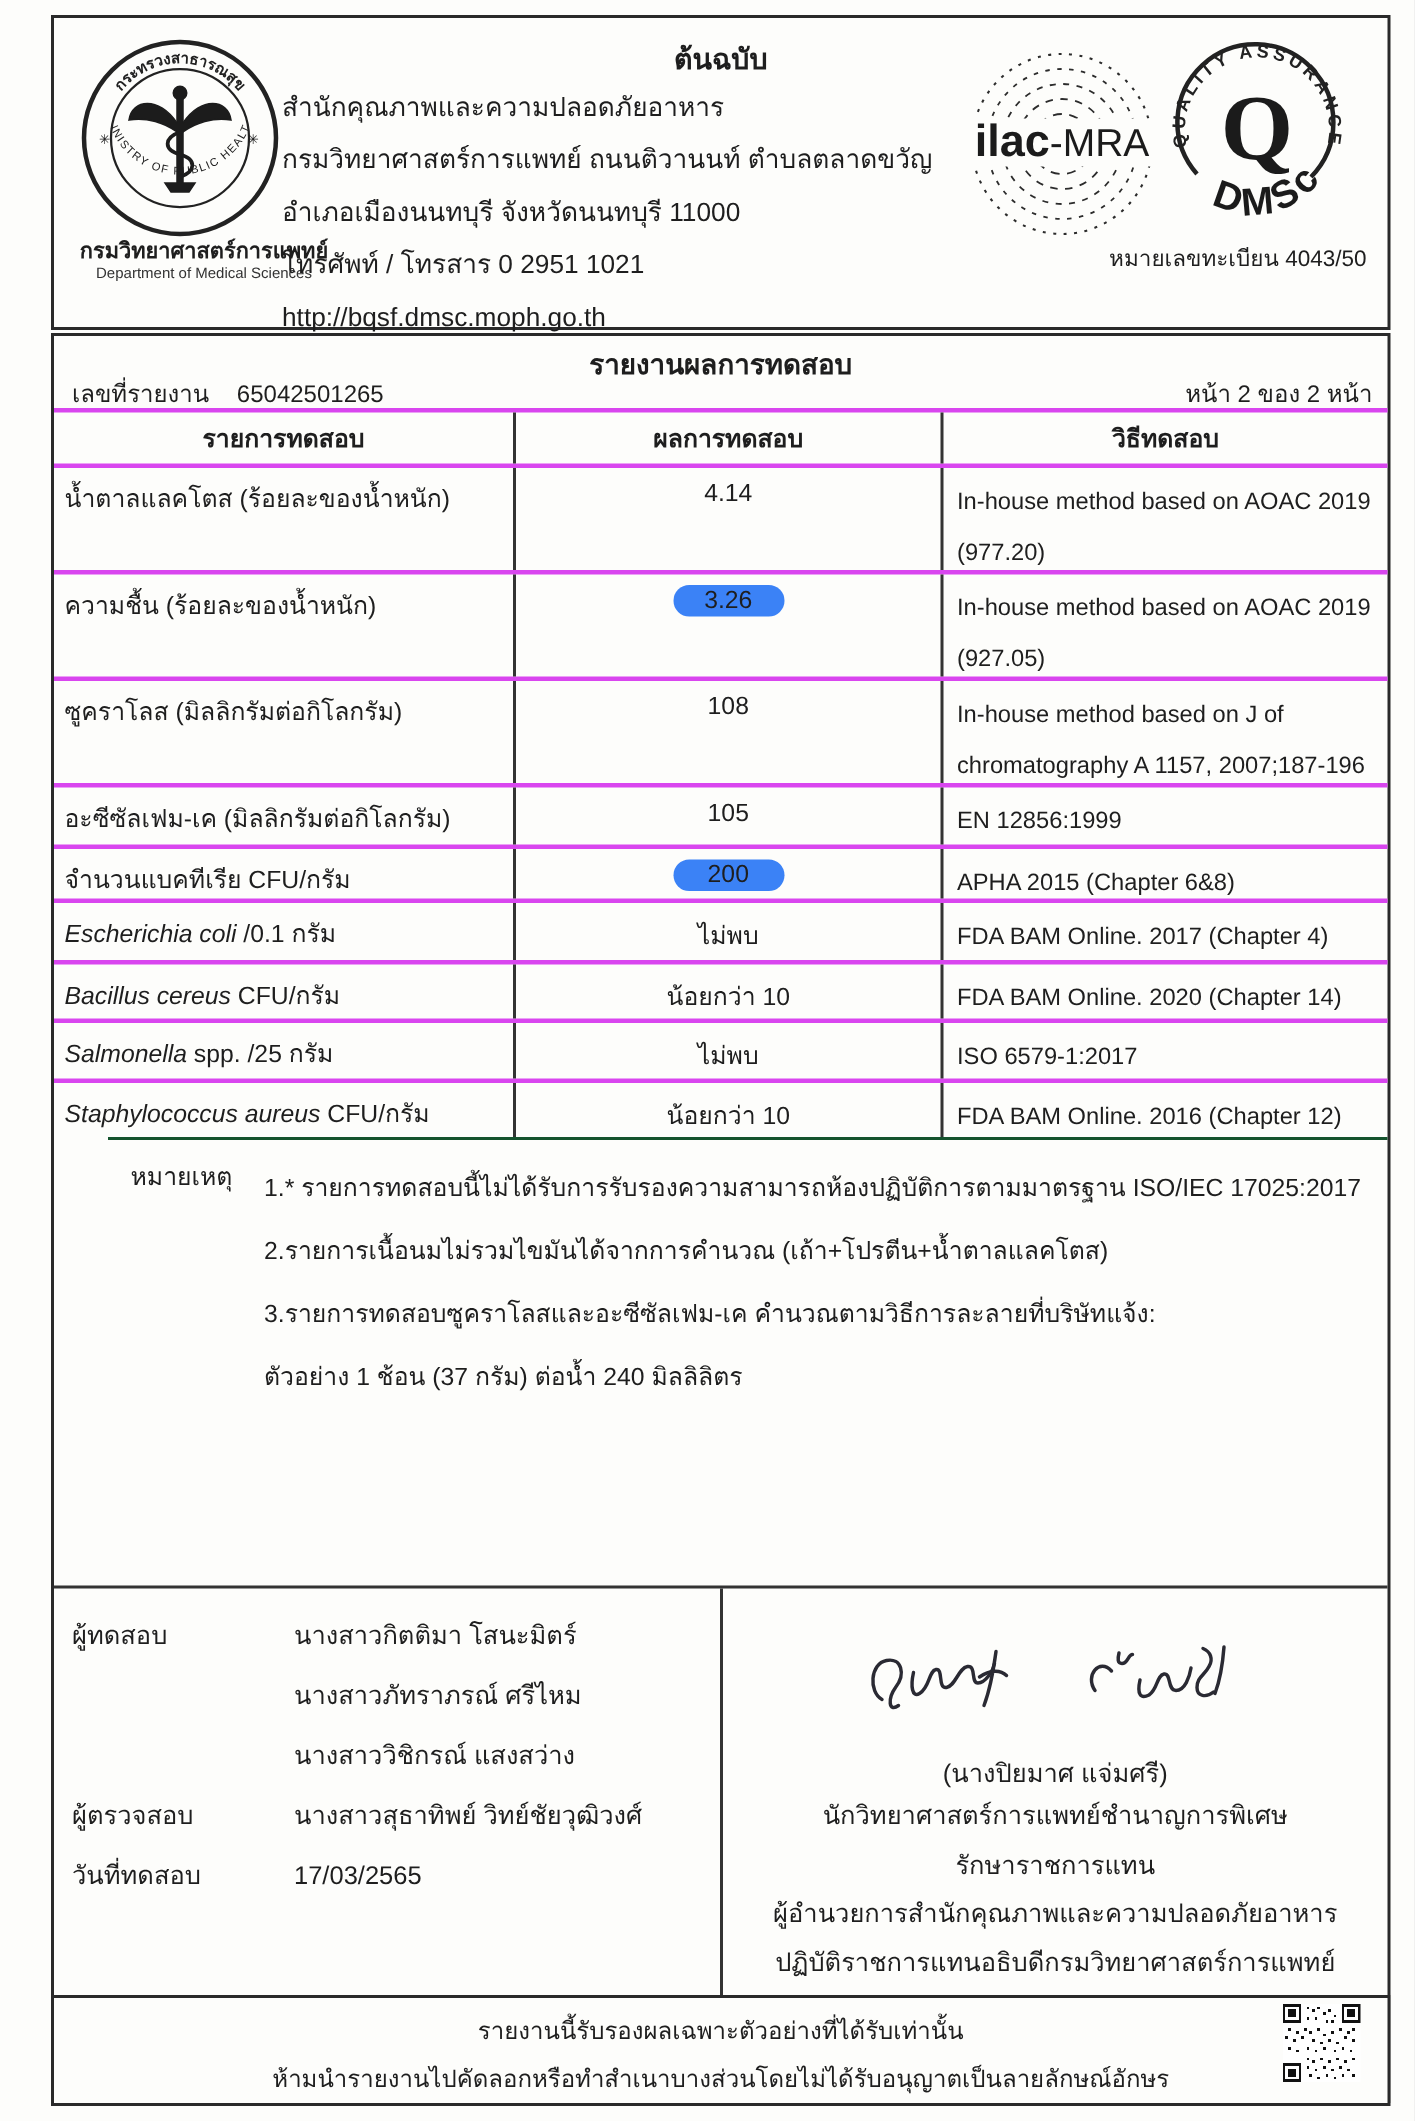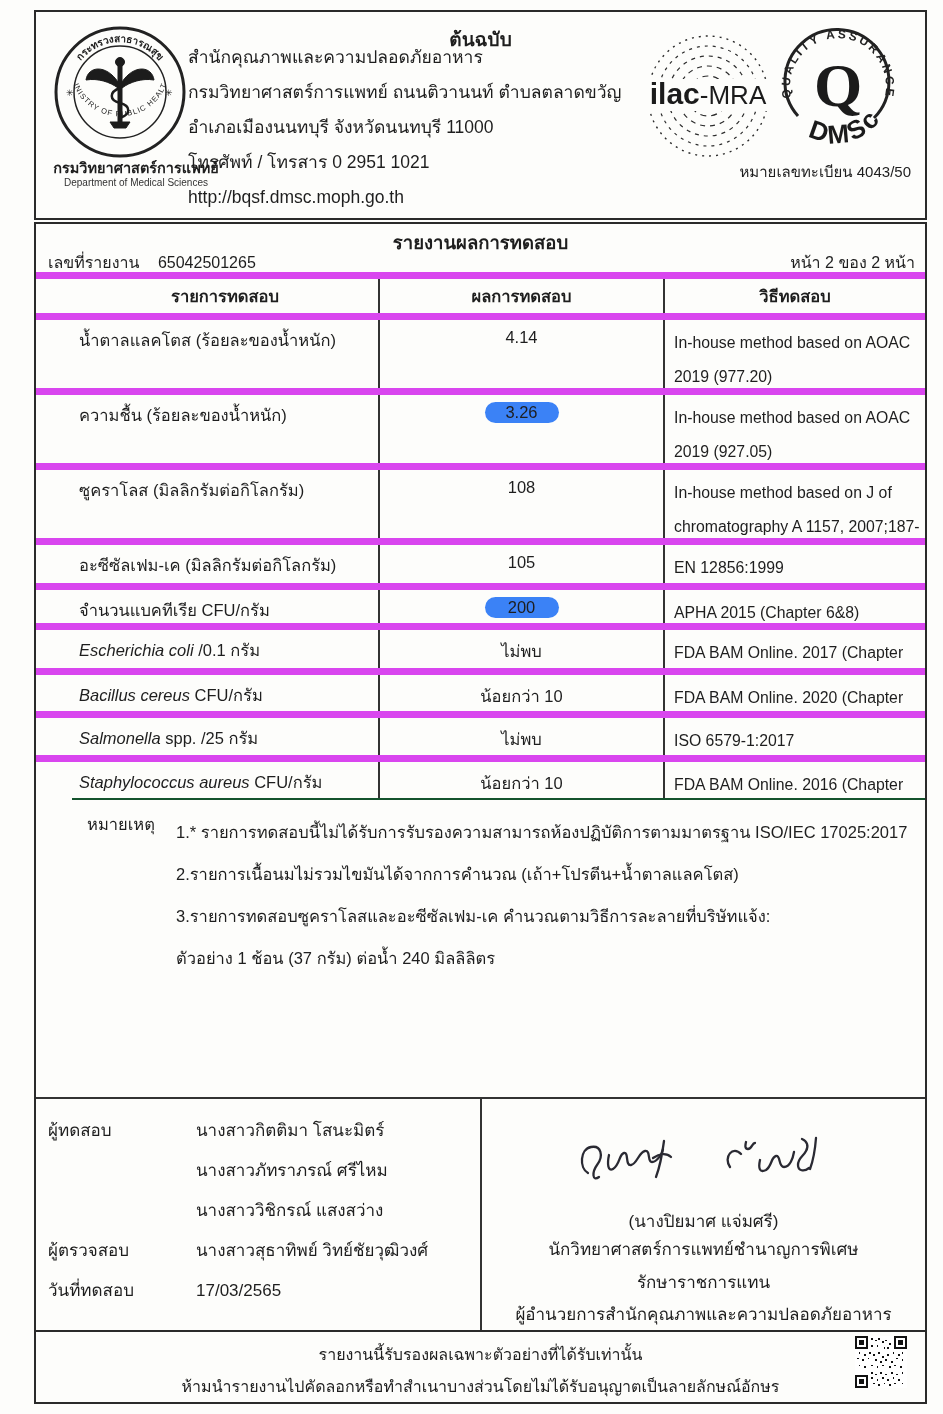--- a/index.html
+++ b/index.html
@@ -7,34 +7,34 @@
         font-family:"Liberation Sans",sans-serif;color:#1e1e1e;overflow:hidden;}
   .box{position:absolute;border:2px solid #2a2a2a;background:#fdfdfb;}
 
   
   .header-box{left:34px;top:10px;width:889px;height:206px;}
   .copy-label{position:absolute;left:0;right:0;top:12px;text-align:center;font-weight:bold;font-size:19px;}
   .seal-wrap{position:absolute;left:16px;top:12px;width:136px;height:136px;}
   .seal-caption{position:absolute;left:2px;top:148px;width:196px;text-align:center;}
   .seal-caption .th{font-weight:bold;font-size:14.5px;line-height:17px;}
   .seal-caption .en{font-size:10px;line-height:12px;color:#333;}
-  .address{position:absolute;left:152px;top:28px;font-size:17.5px;line-height:35px;white-space:nowrap;}
+  .address{position:absolute;left:152px;top:42px;font-size:17.5px;line-height:35px;white-space:nowrap;}
   .ilac-wrap{position:absolute;left:608px;top:20px;width:128px;height:128px;}
   .dmsc-wrap{position:absolute;left:740px;top:8px;width:124px;height:136px;}
   .registration{position:absolute;right:14px;top:148px;font-size:15px;}
 
   
   .main-box{left:34px;top:222px;width:889px;height:1176px;}
   .title-area{position:relative;height:48px;}
   .report-title{position:absolute;left:0;right:0;top:4px;text-align:center;font-weight:bold;font-size:18.5px;}
   .report-no{position:absolute;left:12px;top:26px;font-size:16px;}
   .report-no .num{margin-left:14px;}
   .page-no{position:absolute;right:10px;top:26px;font-size:16px;}
 
-  .t-row{display:grid;grid-template-columns:306px 285px 1fr;border-top:7px solid #d946ef;padding-left:36px;}
+  .t-row{display:grid;grid-template-columns:306px 285px 1fr;border-top:3px solid #d946ef;}
   .t-row>div{overflow:hidden;}
   .c2,.c3{border-left:2px solid #333;}
   .th-row{height:34px;}
   .th-row>div{display:flex;align-items:center;justify-content:center;font-weight:bold;font-size:16.5px;}
   .r1{height:68px;}.r2{height:68px;}.r3{height:68px;}.r4{height:38px;}.r5{height:33px;}
   .r6{height:38px;}.r7{height:36px;}.r8{height:37px;}.r9{height:36px;}
   .name-cell{padding:7px 4px 0 7px;font-size:16.5px;}
   .result-cell{padding-top:7px;text-align:center;font-size:16.5px;}
   .method-cell{padding:6px 4px 0 9px;font-size:15.8px;line-height:34px;}
   .ital{font-style:italic;}

